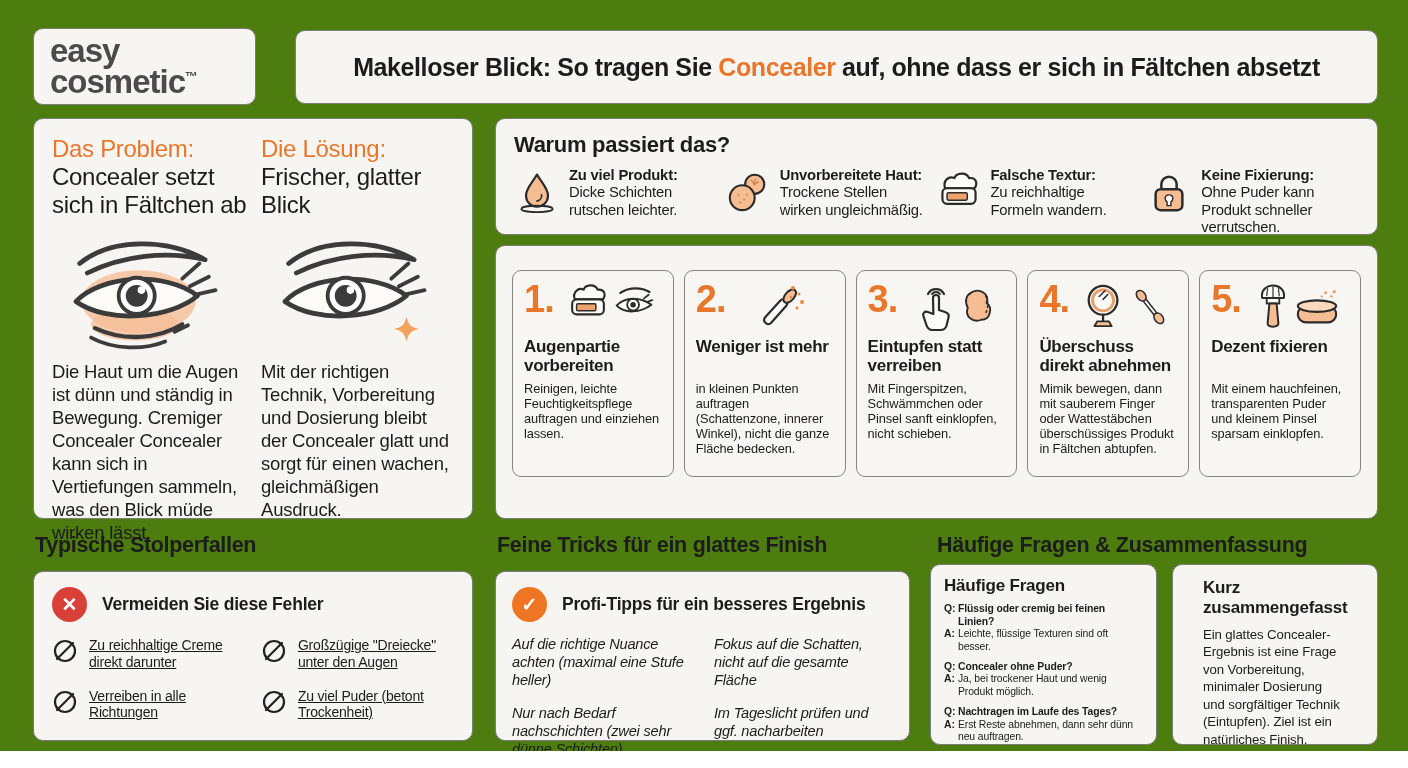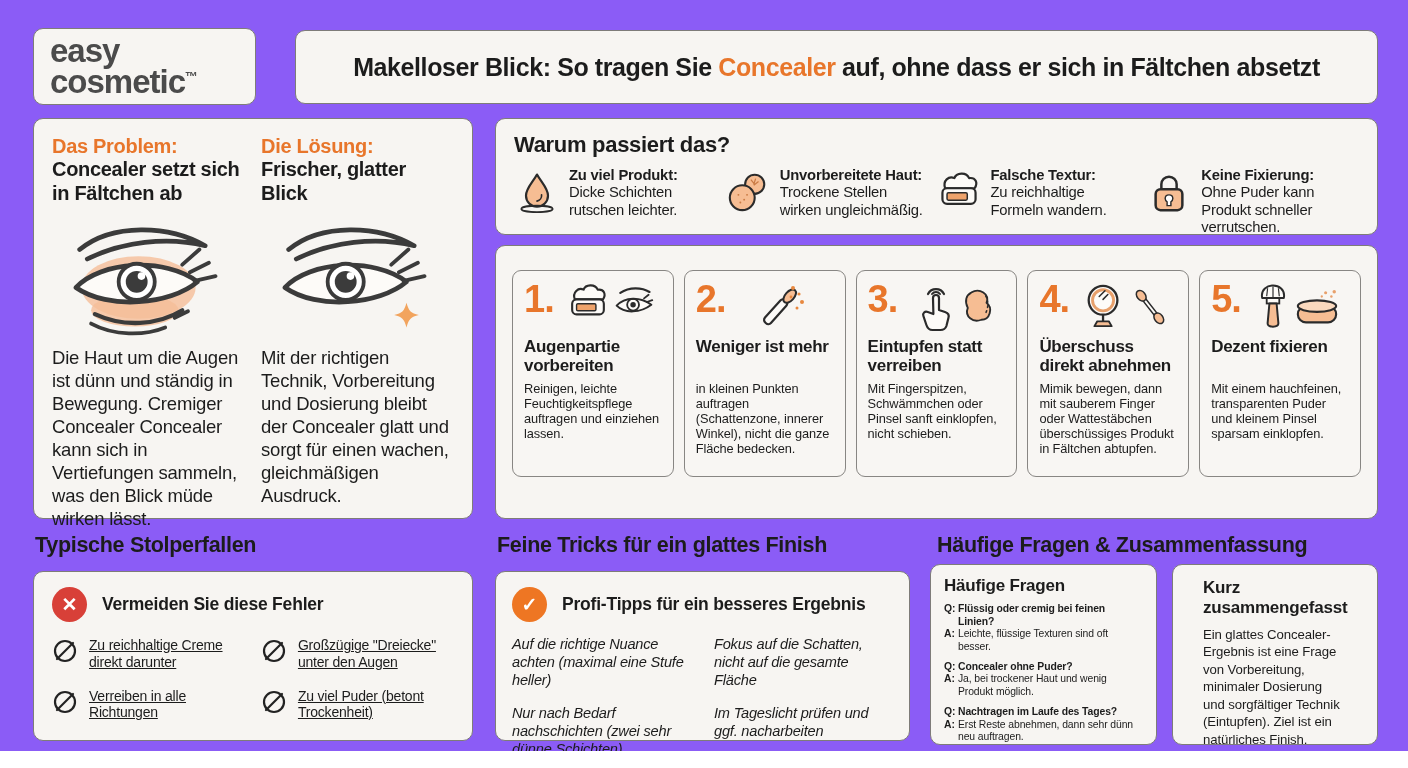--- a/index.html
+++ b/index.html
@@ -1,34 +1,34 @@
 <!DOCTYPE html>
 <html><head>
 <meta charset="utf-8">
 <style>
   * { margin:0; padding:0; box-sizing:border-box; }
   html,body { width:1408px; height:768px; }
   body { font-family:"Liberation Sans", sans-serif; color:#1c1c1c; }
-  #canvas { position:relative; width:1408px; height:751px; background:#8b5cf6; overflow:hidden; }
+  #canvas { position:relative; width:1408px; height:751px; background:#4d7c0f; overflow:hidden; }
 
   .box { position:absolute; background:#f7f5f2; border:1.5px solid #7e7c79; border-radius:10px; }
 
   
   .logo-box { left:33px; top:28px; width:223px; height:77px; display:flex; align-items:center; padding-left:16px; }
   .logo-text { font-size:33px; font-weight:700; color:#4b4b4b; line-height:0.92; letter-spacing:-1px; }
   .logo-text sup { font-size:13px; letter-spacing:0; }
   .title-box { left:295px; top:30px; width:1083px; height:74px; display:flex; align-items:center; justify-content:center; }
   .main-title { font-size:25px; font-weight:700; letter-spacing:-0.4px; white-space:nowrap; }
   .accent { color:#e8762b; }
 
   
   .panel-left { left:33px; top:118px; width:440px; height:401px; padding:16px 16px 12px 18px; }
   .ps-cols { display:flex; gap:14px; height:100%; }
   .ps-col { flex:1; display:flex; flex-direction:column; }
-  .ps-head { font-size:20px; font-weight:700; line-height:1.17; letter-spacing:-0.3px; }
+  .ps-head { font-size:24px; font-weight:400; line-height:1.17; letter-spacing:-0.3px; }
   .ps-eye { margin:10px 0 6px 0; height:128px; display:flex; align-items:center; justify-content:center; }
   .ps-body { font-size:18.5px; font-weight:500; line-height:1.24; letter-spacing:-0.2px; }
 
   
   .panel-why { left:495px; top:118px; width:883px; height:117px; padding:13px 32px 10px 18px; }
   .why-title { font-size:22px; font-weight:700; letter-spacing:-0.3px; }
   .why-items { display:flex; gap:12px; margin-top:9px; }
   .why-item { flex:1; display:flex; gap:9px; align-items:flex-start; }
   .why-icon { flex:0 0 46px; display:flex; justify-content:center; padding-top:2px; }
   .why-text { font-size:14.8px; line-height:1.18; font-weight:500; letter-spacing:-0.2px; }

